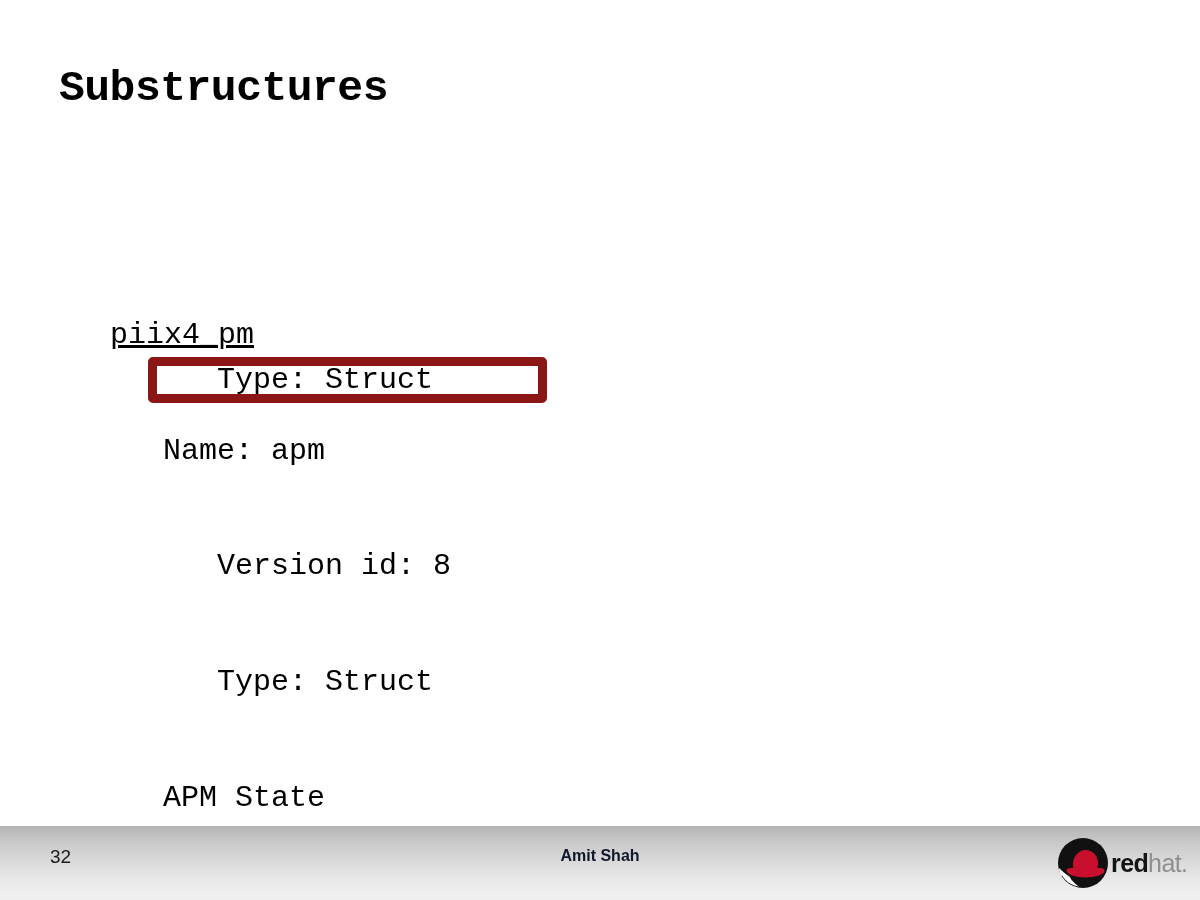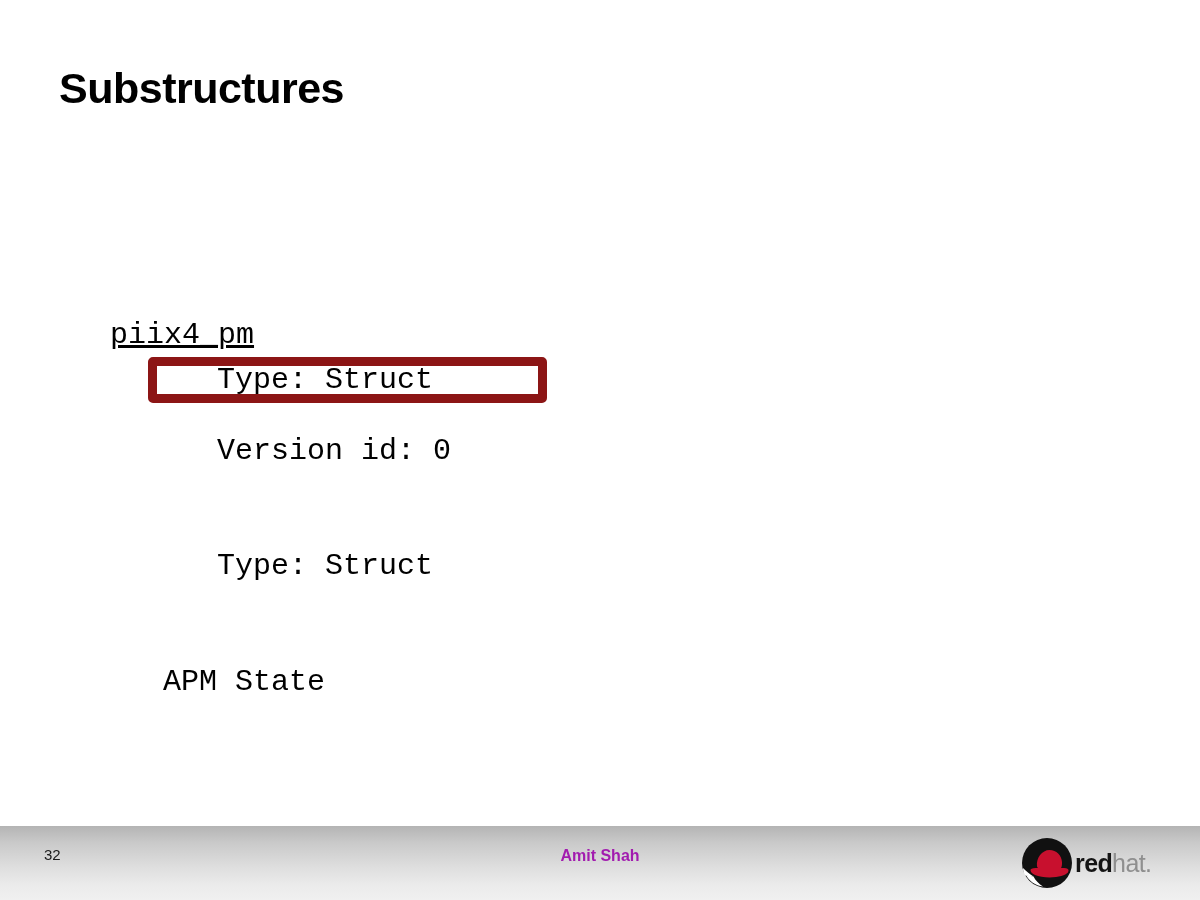--- a/index.html
+++ b/index.html
@@ -22,21 +22,21 @@
     width: 1200px;
     height: 900px;
     background: #ffffff;
   }
 
   
   .slide-title {
     position: absolute;
     left: 59px;
     top: 66px;
-    font-family: Liberation Sans, sans-serif;
+    font-family: Liberation Mono, monospace;
     font-size: 43px;
     font-weight: bold;
     color: #000000;
     letter-spacing: -0.5px;
     white-space: nowrap;
     line-height: 1.05;
   }
 
   
   .code-block {
@@ -92,44 +92,44 @@
   .footer {
     position: absolute;
     left: 0;
     top: 826px;
     width: 1200px;
     height: 74px;
     background: linear-gradient(to bottom, #b4b4b4 0%, #c9c9c9 22%, #dedede 55%, #ebebeb 80%, #f0f0f0 100%);
   }
   .footer-page-number {
     position: absolute;
-    left: 44px;
+    left: 50px;
     top: 846px;
     font-family: "Liberation Sans", sans-serif;
-    font-size: 15px;
+    font-size: 19px;
     color: #1a1a1a;
     z-index: 3;
   }
   .footer-author {
     position: absolute;
     left: 0;
     top: 847px;
     width: 1200px;
     text-align: center;
     font-family: "Liberation Sans", sans-serif;
     font-size: 16px;
     font-weight: bold;
-    color: #a21caf;
+    color: #0f172a;
     z-index: 3;
   }
 
   
   .logo {
     position: absolute;
-    left: 1022px;
+    left: 1058px;
     top: 838px;
     width: 130px;
     height: 50px;
     z-index: 4;
     display: flex;
     align-items: center;
   }
   .logo-mark {
     width: 50px;
     height: 50px;
@@ -158,21 +158,22 @@
 </head>
 <body>
 
 <div class="slide">
 
   <div class="slide-title">Substructures</div>
 
   <div class="code-block">
 
     <div class="code-line i0">piix4_pm</div>
-    <div class="code-line i2">Version id: 0</div>
+    <div class="code-line i1">Name: apm</div>
+    <div class="code-line i2">Version id: 8</div>
     <div class="code-line i2">Type: Struct</div>
     <div class="code-line i1">APM State</div>
     
     
     
     
     
     
     
     

